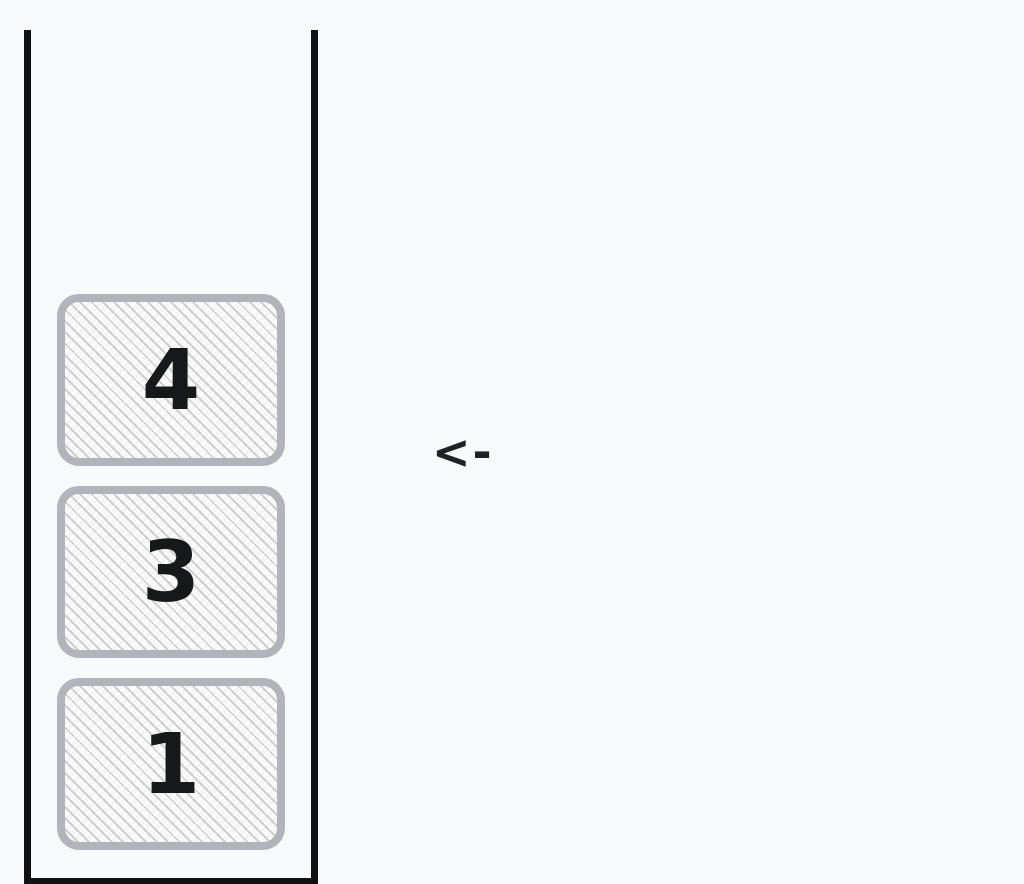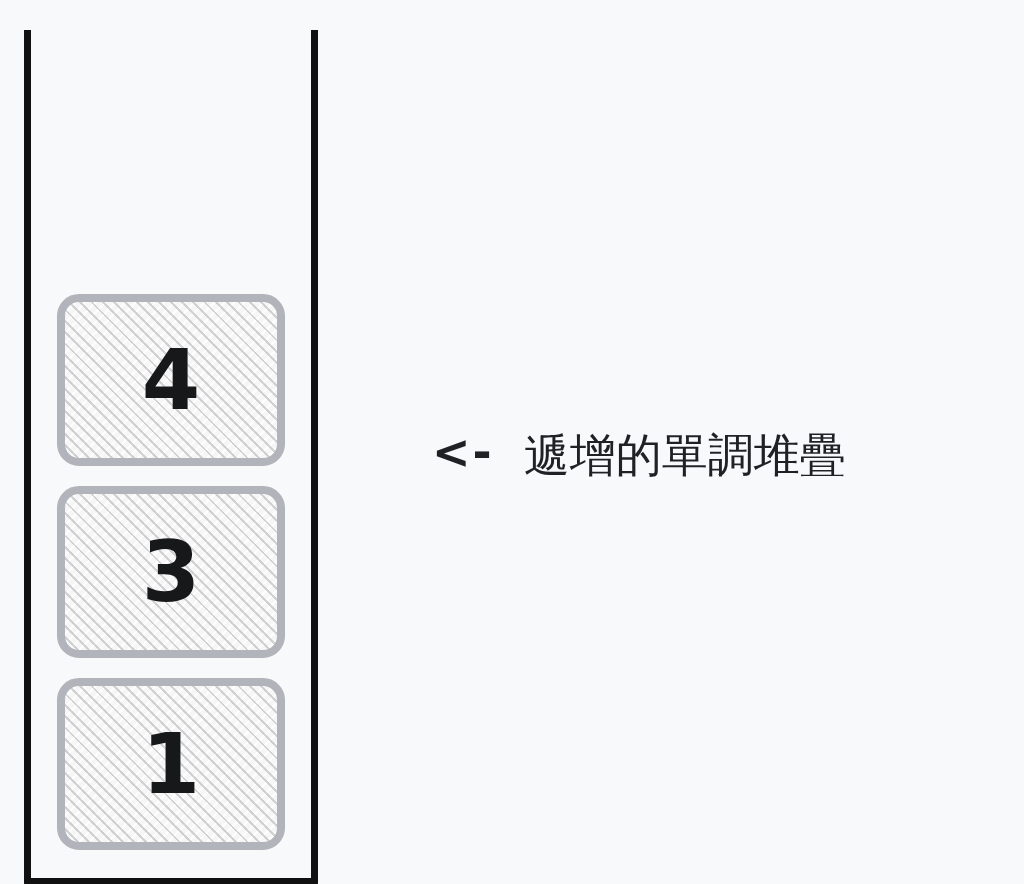--- a/index.html
+++ b/index.html
@@ -93,14 +93,13 @@
   <div class="stack-box">
     <span class="stack-value">3</span>
   </div>
   <div class="stack-box">
     <span class="stack-value">1</span>
   </div>
 </div>
 
 <div class="annotation">
   <span class="arrow">&lt;-</span>
-  <span class="label">遞增的單調堆疊</span>
 </div>
 
 </body></html>

